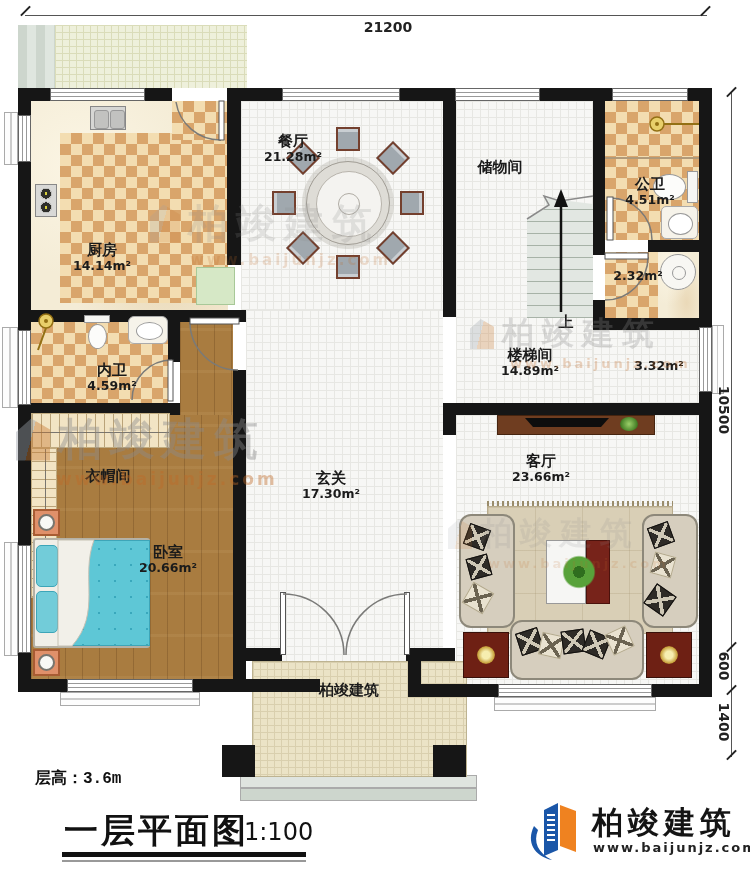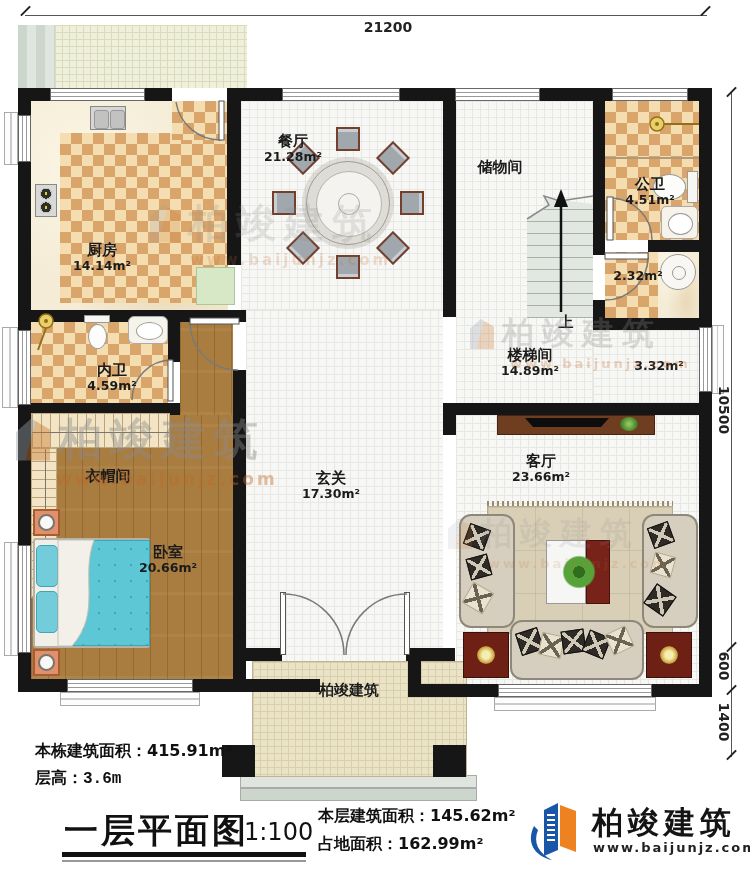--- a/index.html
+++ b/index.html
@@ -321,28 +321,25 @@
     <div class="wm-url" style="font-size:17px;">www.baijunjz.com</div>
   </div>
   <div class="wm" style="left:448px;top:512px;opacity:.15;">
     <div class="wm-row">
         <span class="wm-icon" style="width:24px;height:30px;"></span>
         <span class="wm-text" style="font-size:32px;">柏竣建筑</span>
       </div>
     <div class="wm-url" style="font-size:13px;">www.baijunjz.com</div>
   </div>
 
-  <div class="info" style="left:35px;top:741px;">本栋建筑面积：415.91m²</div>
   <div class="info" style="left:35px;top:768px;font-family:Liberation Mono, monospace;">层高：3.6m</div>
   <div class="ptitle" style="left:64px;top:808px;">一层平面图</div>
   <div class="abs" style="left:62px;top:852px;width:244px;height:5px;background:#111;z-index:60;"></div>
   <div class="abs" style="left:62px;top:860px;width:244px;height:2px;background:#999;z-index:60;"></div>
   <div class="pscale" style="left:244px;top:818px;text-align:right;">1:100</div>
-  <div class="info" style="left:318px;top:806px;">本层建筑面积：145.62m²</div>
-  <div class="info" style="left:318px;top:834px;">占地面积：162.99m²</div>
 
   <svg class="abs" style="left:524px;top:796px;z-index:60;" width="62" height="66" viewBox="0 0 62 66">
     <path d="M10 30 C 2 46 10 60 28 64 C 14 57 9 46 14 34 Z" fill="#1a56a8"></path>
     <polygon points="20,14 34,7 34,54 20,60" fill="#1a56a8"></polygon>
     <g fill="#fff">
       <rect x="23" y="18" width="8" height="2"></rect>
         <rect x="23" y="23" width="8" height="2"></rect>
       <rect x="23" y="28" width="8" height="2"></rect>
         <rect x="23" y="33" width="8" height="2"></rect>
       <rect x="23" y="38" width="8" height="2"></rect>

